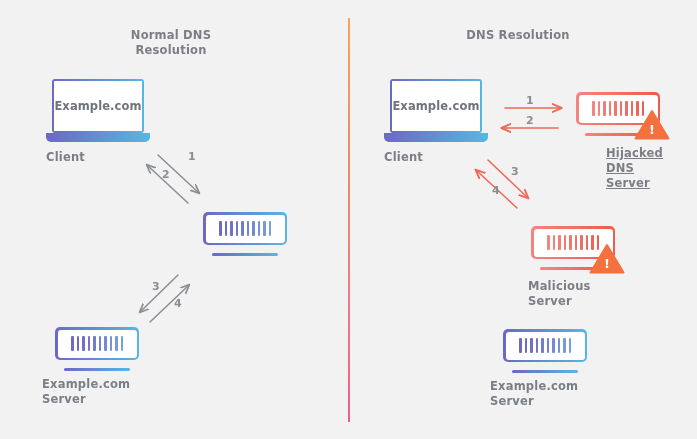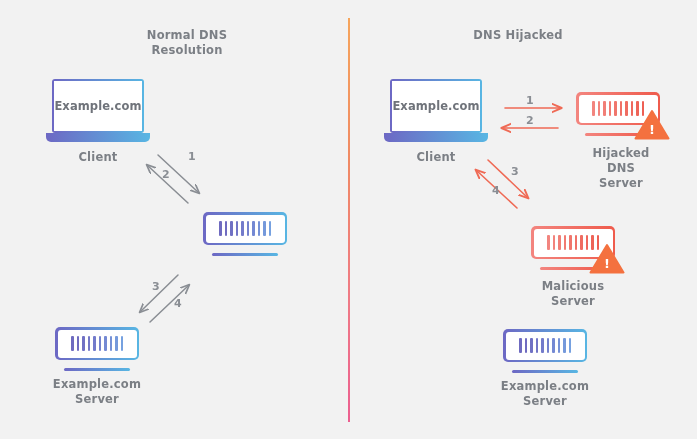--- a/index.html
+++ b/index.html
@@ -23,21 +23,20 @@
     font-weight: bold;
     color: #7b7f85;
     line-height: 15px;
     letter-spacing: .2px;
     white-space: pre-line;
   }
 
   
   .node-label {
     position: absolute;
-    text-align: center;
     font-size: 11.5px;
     font-weight: bold;
     color: #7b7f85;
     line-height: 15px;
     white-space: pre-line;
     letter-spacing: .2px;
   }
 
   
   .divider {
@@ -131,24 +130,24 @@
     color: #8a8e94;
   }
 
   svg.arrows { position: absolute; left: 0; top: 0; width: 697px; height: 439px; pointer-events: none; }
 </style>
 </head>
 <body>
 
 <div id="stage">
 
-  <div class="panel-title" style="left:114px; top:28px; width:146px;text-align:center;">Normal DNS
+  <div class="panel-title" style="left:98px; top:28px; width:146px;text-align:center;">Normal DNS
 Resolution</div>
 
-  <div class="panel-title" style="left:445px; top:28px; width:146px;">DNS Hijacked</div>
+  <div class="panel-title" style="left:445px; top:28px; width:146px;">DNS Resolution</div>
 
   <div class="divider" style="left:348px; top:18px; height:404px;"></div>
 
   <svg class="arrows" viewBox="0 0 697 439">
     <defs>
       <marker id="mgray" markerWidth="7" markerHeight="7" refX="5.6" refY="3" orient="auto">
         <path d="M0,0.4 L6,3 L0,5.6" fill="none" stroke="#8a8e94" stroke-width="1.1" stroke-linecap="round" stroke-linejoin="round"></path>
       </marker>
       <marker id="morange" markerWidth="7" markerHeight="7" refX="5.6" refY="3" orient="auto">
         <path d="M0,0.4 L6,3 L0,5.6" fill="none" stroke="#ef6a55" stroke-width="1.2" stroke-linecap="round" stroke-linejoin="round"></path>
@@ -268,21 +267,21 @@
       </div>
     </div>
     <div class="stand" style="left:9px; width:66px; background:linear-gradient(90deg,#f3857f 0%,#ef5b4c 100%);"></div>
     <div class="warn" style="right:-10px; bottom:-4px; width:36px; height:31px;">
       <svg width="36" height="31" viewBox="0 0 36 31">
         <path d="M18 2 L34.5 29.5 L1.5 29.5 Z" fill="#f4713f" stroke="#f4713f" stroke-width="2" stroke-linejoin="round"></path>
       </svg>
       <span class="bang">!</span>
     </div>
   </div>
-  <div class="node-label" style="left:576px; top:146px; width:90px;">Hijacked
+  <div class="node-label" style="left:606px; top:146px; width:90px;text-decoration:underline;">Hijacked
 DNS
 Server</div>
 
   <div class="server" style="left:531px; top:226px; width:84px; height:44px;">
     <div class="body" style="background:linear-gradient(90deg,#f3857f 0%,#ef5b4c 100%);">
       <div class="body-inner">
         <span class="bar" style="background:#f2857f"></span>
           <span class="bar" style="background:#f2837c"></span>
         <span class="bar" style="background:#f17f77"></span>
           <span class="bar" style="background:#f17a71"></span>

